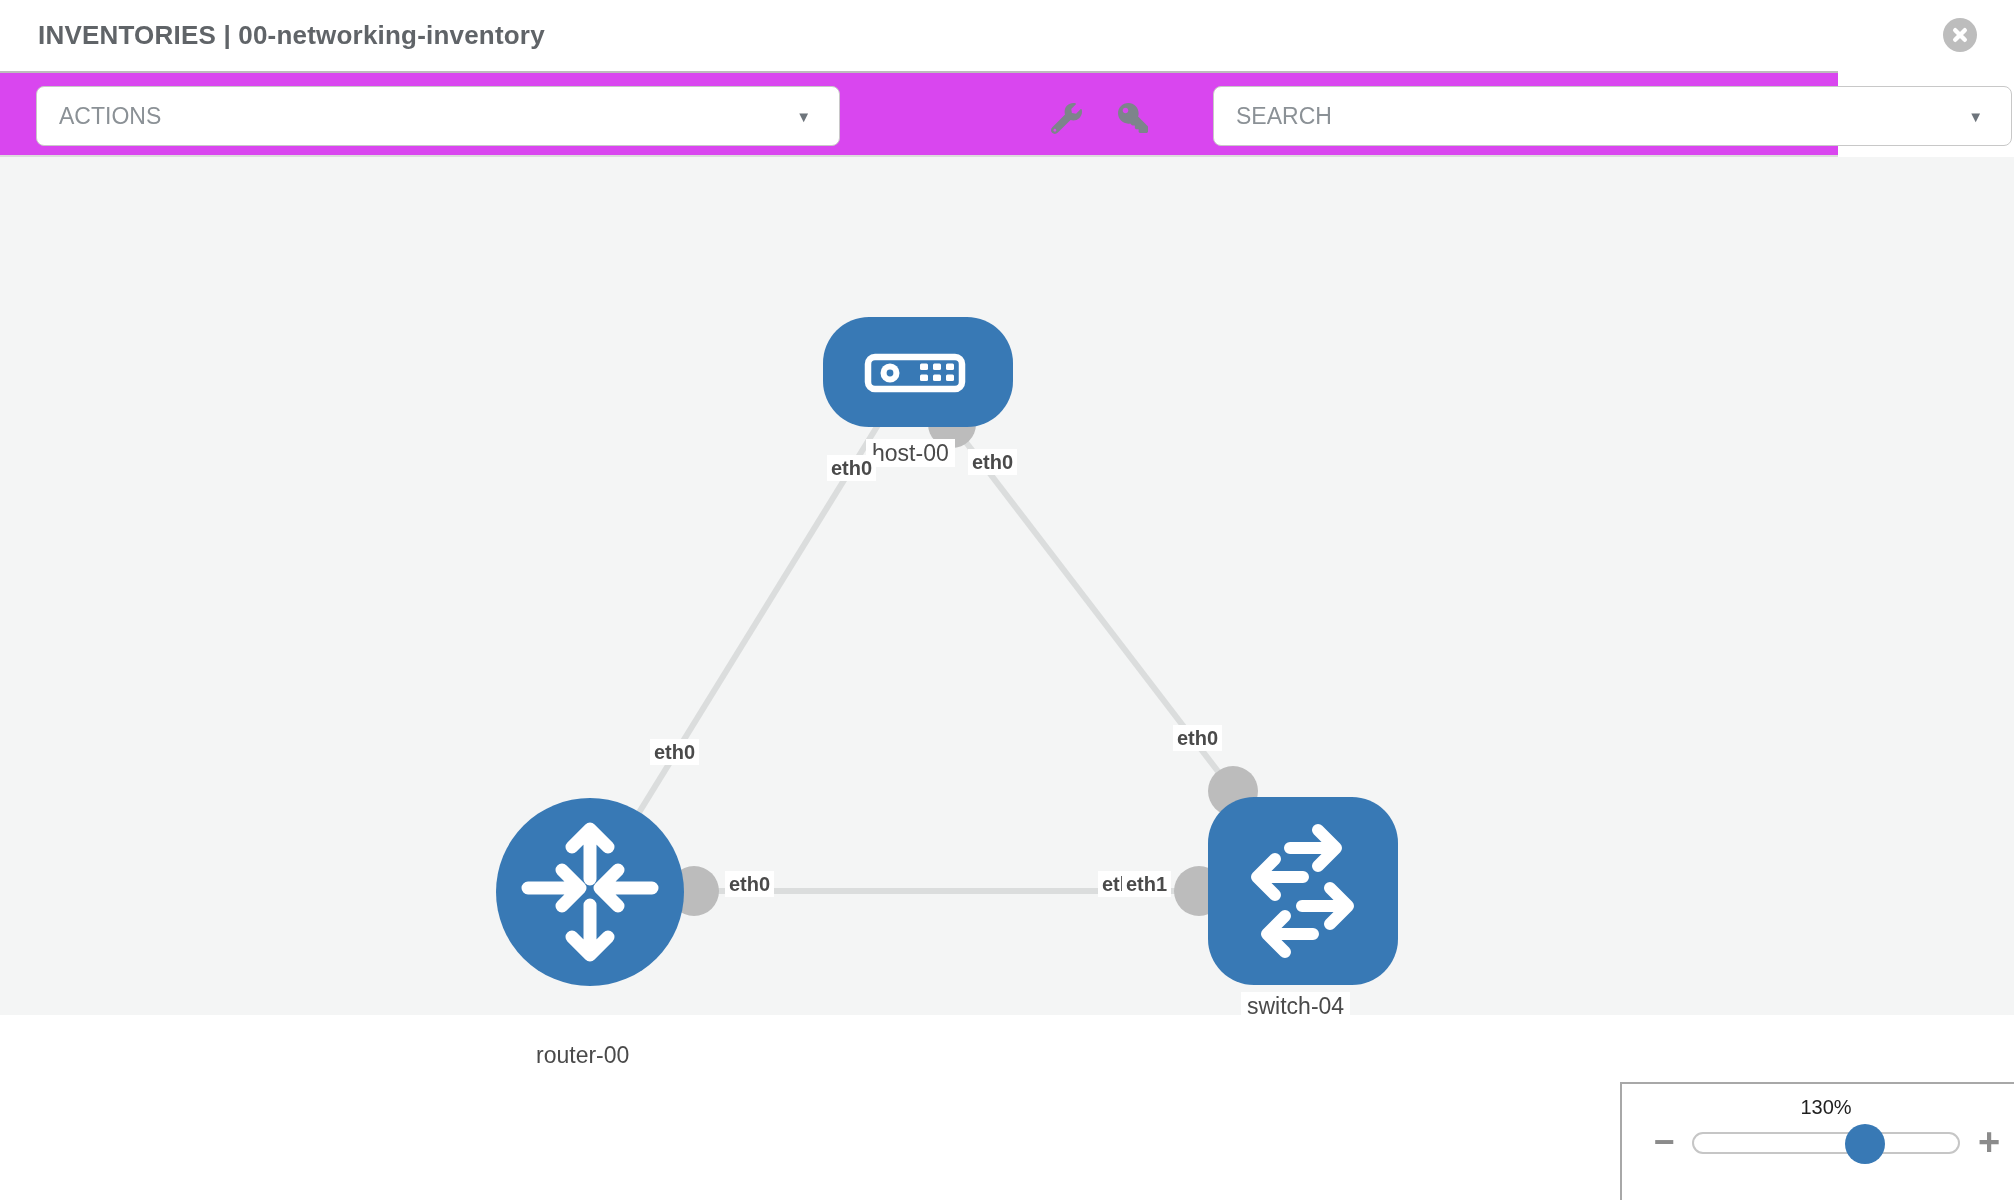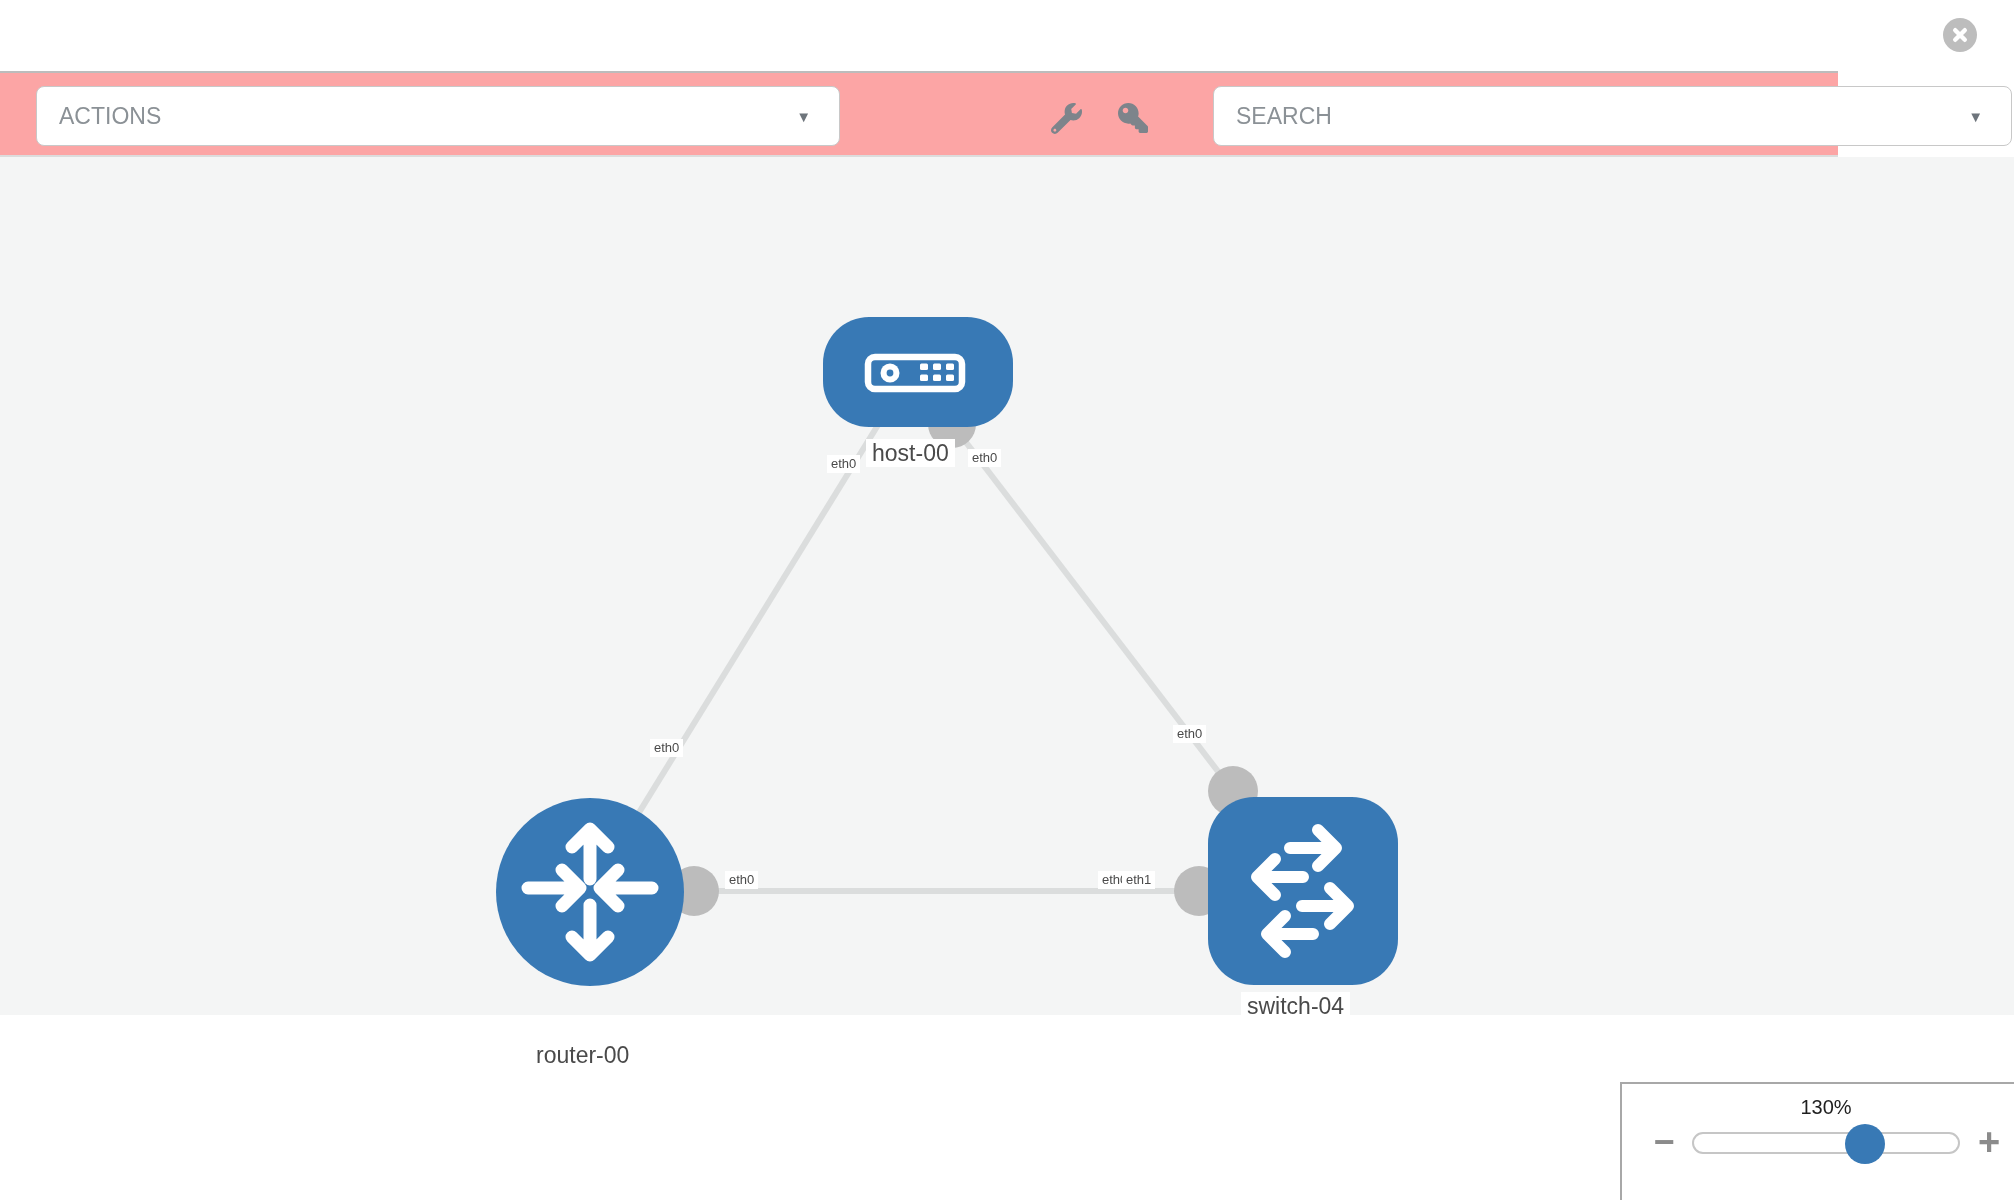--- a/index.html
+++ b/index.html
@@ -6,48 +6,49 @@
   body{
     width:2014px;height:1200px;position:relative;overflow:hidden;
     background:#ffffff;font-family:"Liberation Sans",sans-serif;
     -webkit-font-smoothing:antialiased;
   }
   
   .header{position:absolute;top:0;left:0;width:2014px;height:71px;background:#fff;}
   .page-title{position:absolute;left:38px;top:0;line-height:71px;font-size:26px;font-weight:bold;color:#606468;letter-spacing:.2px;}
   .close-btn{position:absolute;left:1943px;top:18px;width:34px;height:34px;border-radius:50%;background:#bdbdbd;display:flex;align-items:center;justify-content:center;cursor:pointer;}
   
-  .toolbar{position:absolute;top:71px;left:0;width:1838px;height:86px;background:#fca5a5;border-top:2px solid #bcbcbc;border-bottom:2px solid #dcdcdc;box-sizing:border-box;}
+  .toolbar{position:absolute;top:71px;left:0;width:1838px;height:86px;background:#d946ef;border-top:2px solid #bcbcbc;border-bottom:2px solid #dcdcdc;box-sizing:border-box;}
   .dropdown{position:absolute;top:13px;height:60px;background:#fff;border:1px solid #c8c8c8;border-radius:8px;box-sizing:border-box;display:flex;align-items:center;color:#8b9196;font-size:23px;cursor:pointer;}
   .dropdown .lbl{padding-left:22px;}
   .dropdown .caret{position:absolute;right:28px;top:50%;transform:translateY(-50%);color:#6e757c;font-size:15px;}
   #actions-dropdown{left:36px;width:804px;}
   #search-dropdown{left:1180px;width:799px;margin-left:33px;}
   .tool-btn{position:absolute;top:27px;width:36px;height:36px;display:flex;align-items:center;justify-content:center;cursor:pointer;}
   #wrench-btn{left:1048px;}
   #key-btn{left:1115px;}
   
   .canvas{position:absolute;top:157px;left:0;width:2014px;height:858px;background:#f4f5f5;}
   .topo{position:absolute;top:0;left:0;}
   .nlabel{position:absolute;background:#fff;color:#4a4a4a;white-space:nowrap;}
   .node-name{font-size:23px;padding:1px 6px;line-height:1.15;}
-  .if-label{font-size:13px;padding:2px 4px;line-height:1.1;}
+  .if-label{font-size:20px;padding:2px 4px;line-height:1.1;font-weight:bold;}
   
   .zoom-panel{position:absolute;left:1620px;top:1082px;width:520px;height:220px;background:#fff;border:2px solid #a8a8a8;box-sizing:border-box;z-index:5;}
   .zoom-level{position:absolute;left:4px;top:12px;width:400px;text-align:center;font-size:20px;color:#1f1f1f;}
   .zoom-btn{position:absolute;width:36px;height:36px;text-align:center;color:#8b8b8b;font-weight:bold;cursor:pointer;user-select:none;}
   .zoom-minus{left:24px;top:41px;font-size:36px;line-height:34px;}
   .zoom-plus{left:349px;top:40px;font-size:38px;line-height:36px;}
   .zoom-track{position:absolute;left:70px;top:48px;width:268px;height:22px;border:2px solid #c6c6c6;border-radius:12px;background:#fff;box-sizing:border-box;cursor:pointer;}
   .zoom-thumb{position:absolute;left:223px;top:40px;width:40px;height:40px;border-radius:50%;background:#3879b5;cursor:grab;}
 </style>
 </head>
 <body>
 
 <div class="header">
+  <div class="page-title">INVENTORIES | 00-networking-inventory</div>
   <div class="close-btn">
     <svg width="18" height="18" viewBox="0 0 18 18">
       <path d="M4.2 4.2 L13.8 13.8 M13.8 4.2 L4.2 13.8" stroke="#ffffff" stroke-width="4.4" stroke-linecap="round" fill="none"></path>
     </svg>
   </div>
 </div>
 
 <div class="toolbar">
   <div class="dropdown" id="actions-dropdown">
     <span class="lbl">ACTIONS</span>

